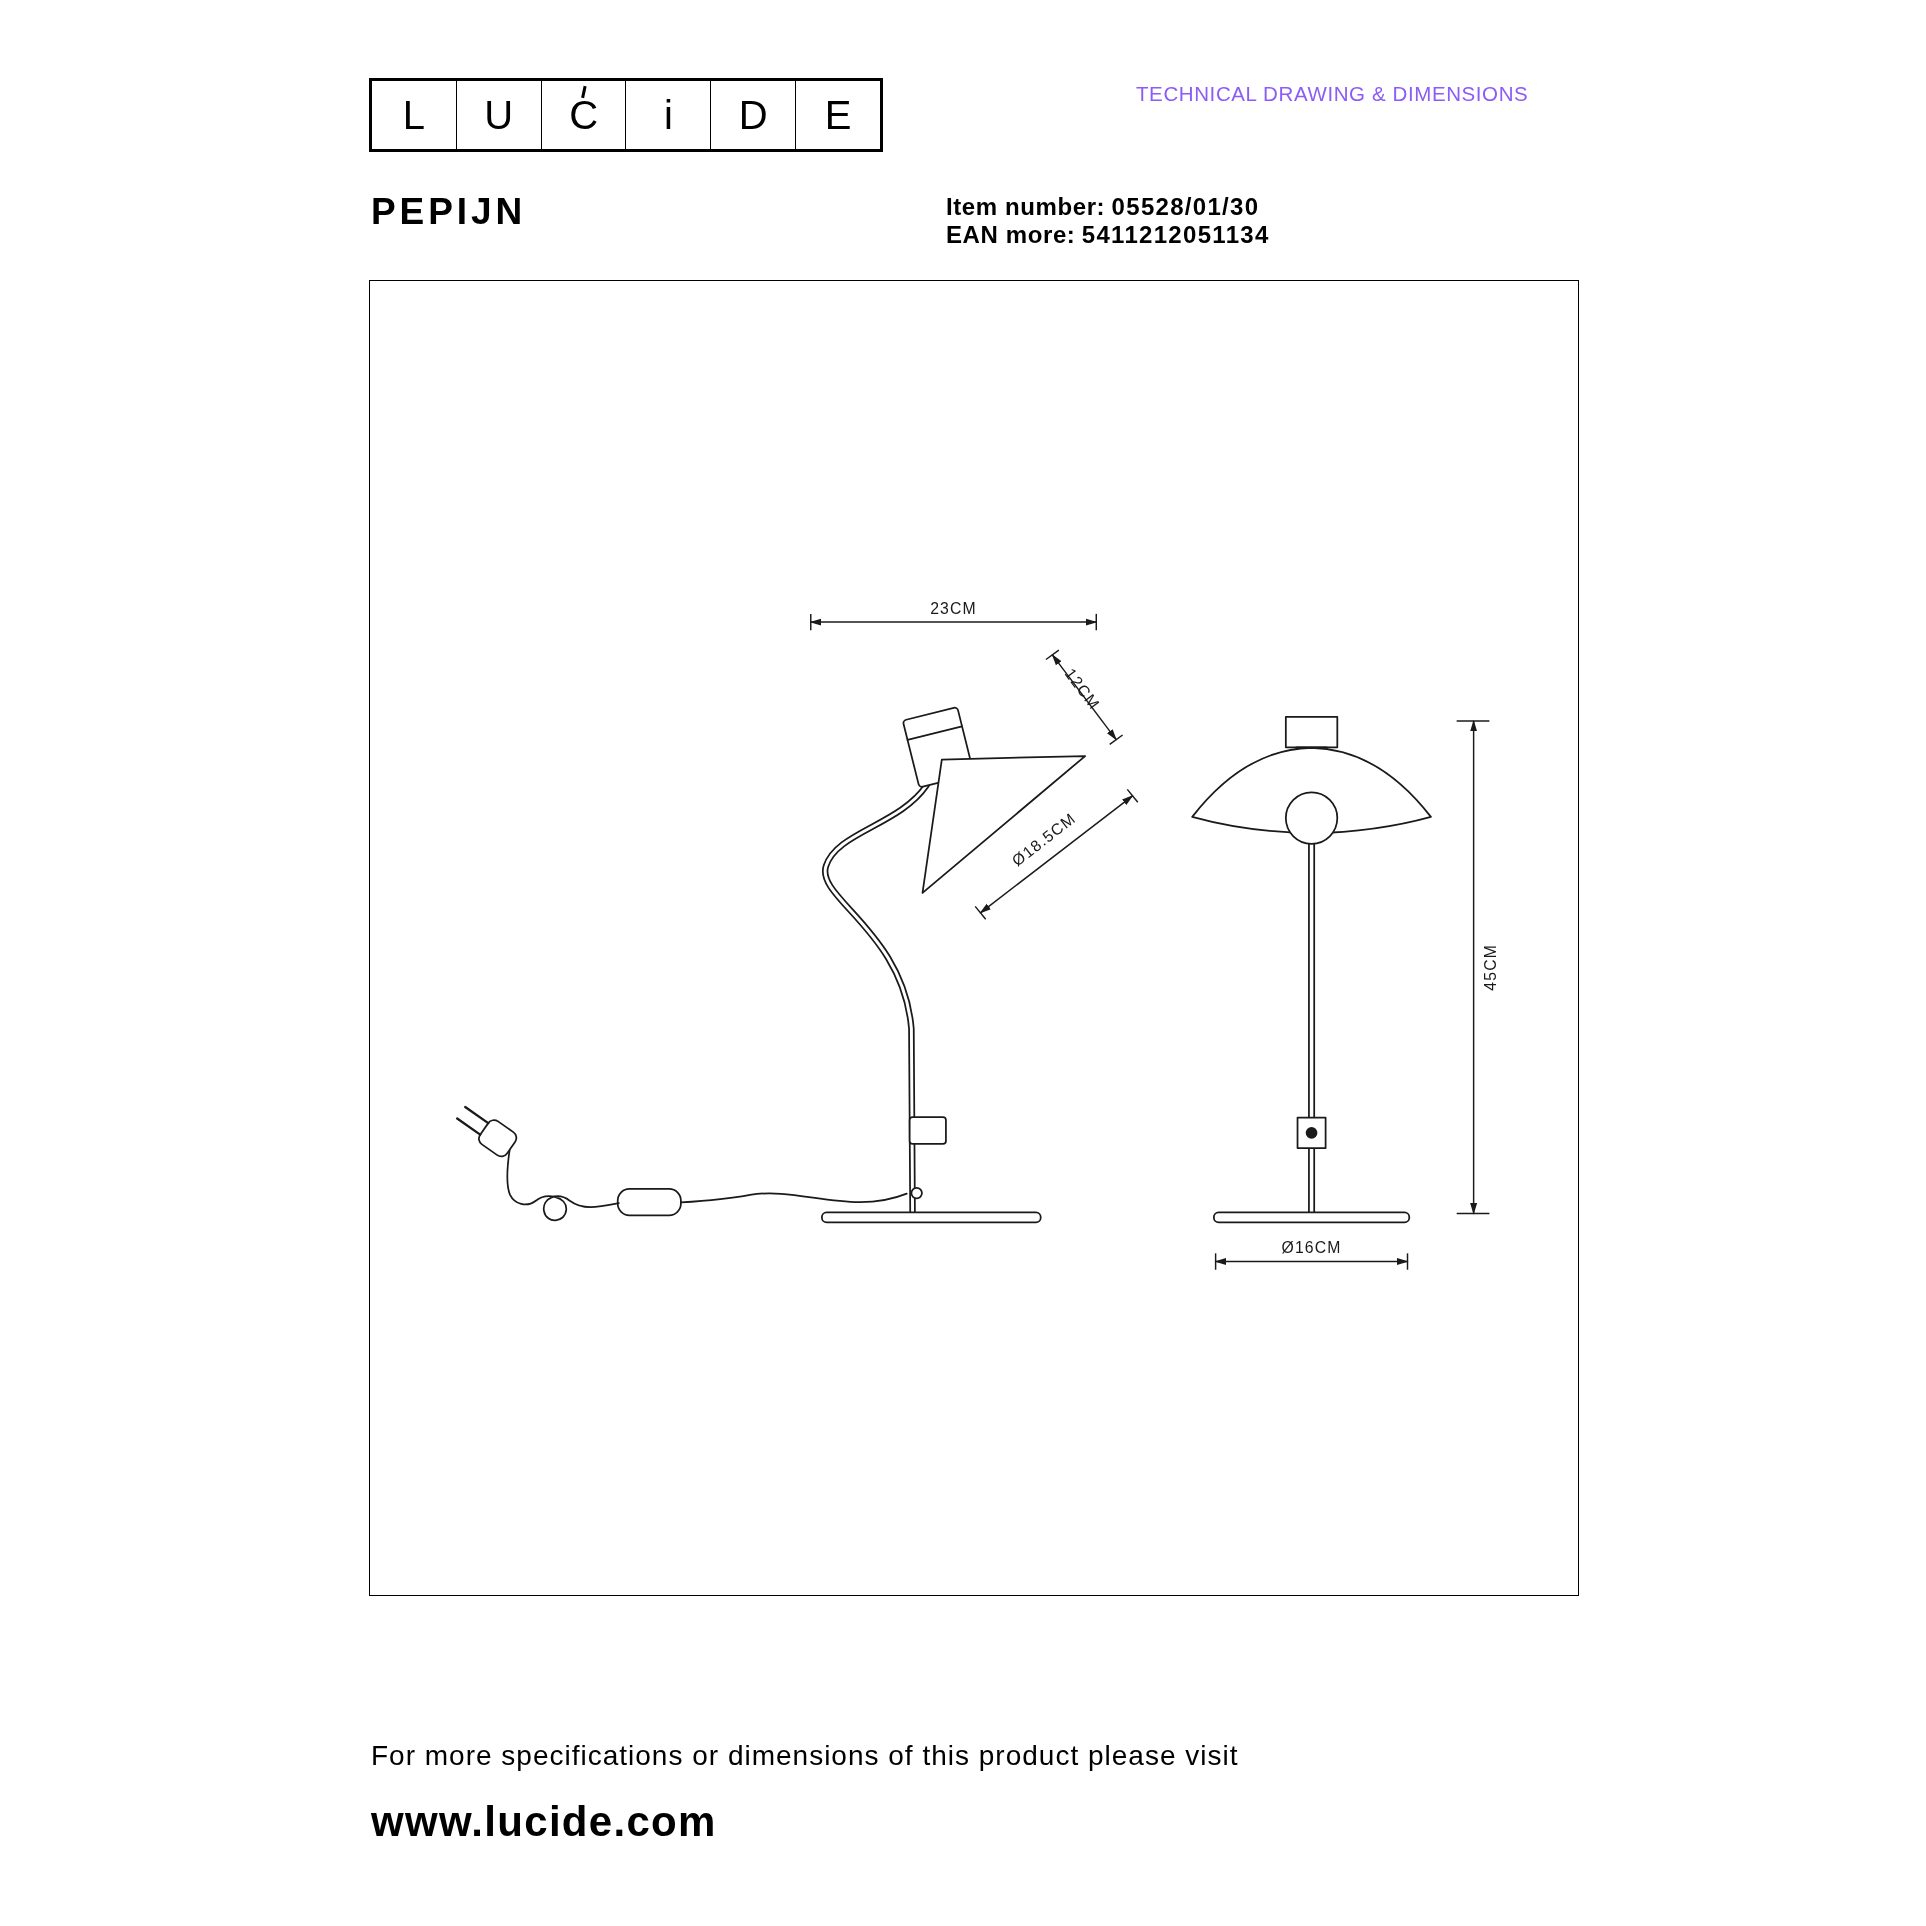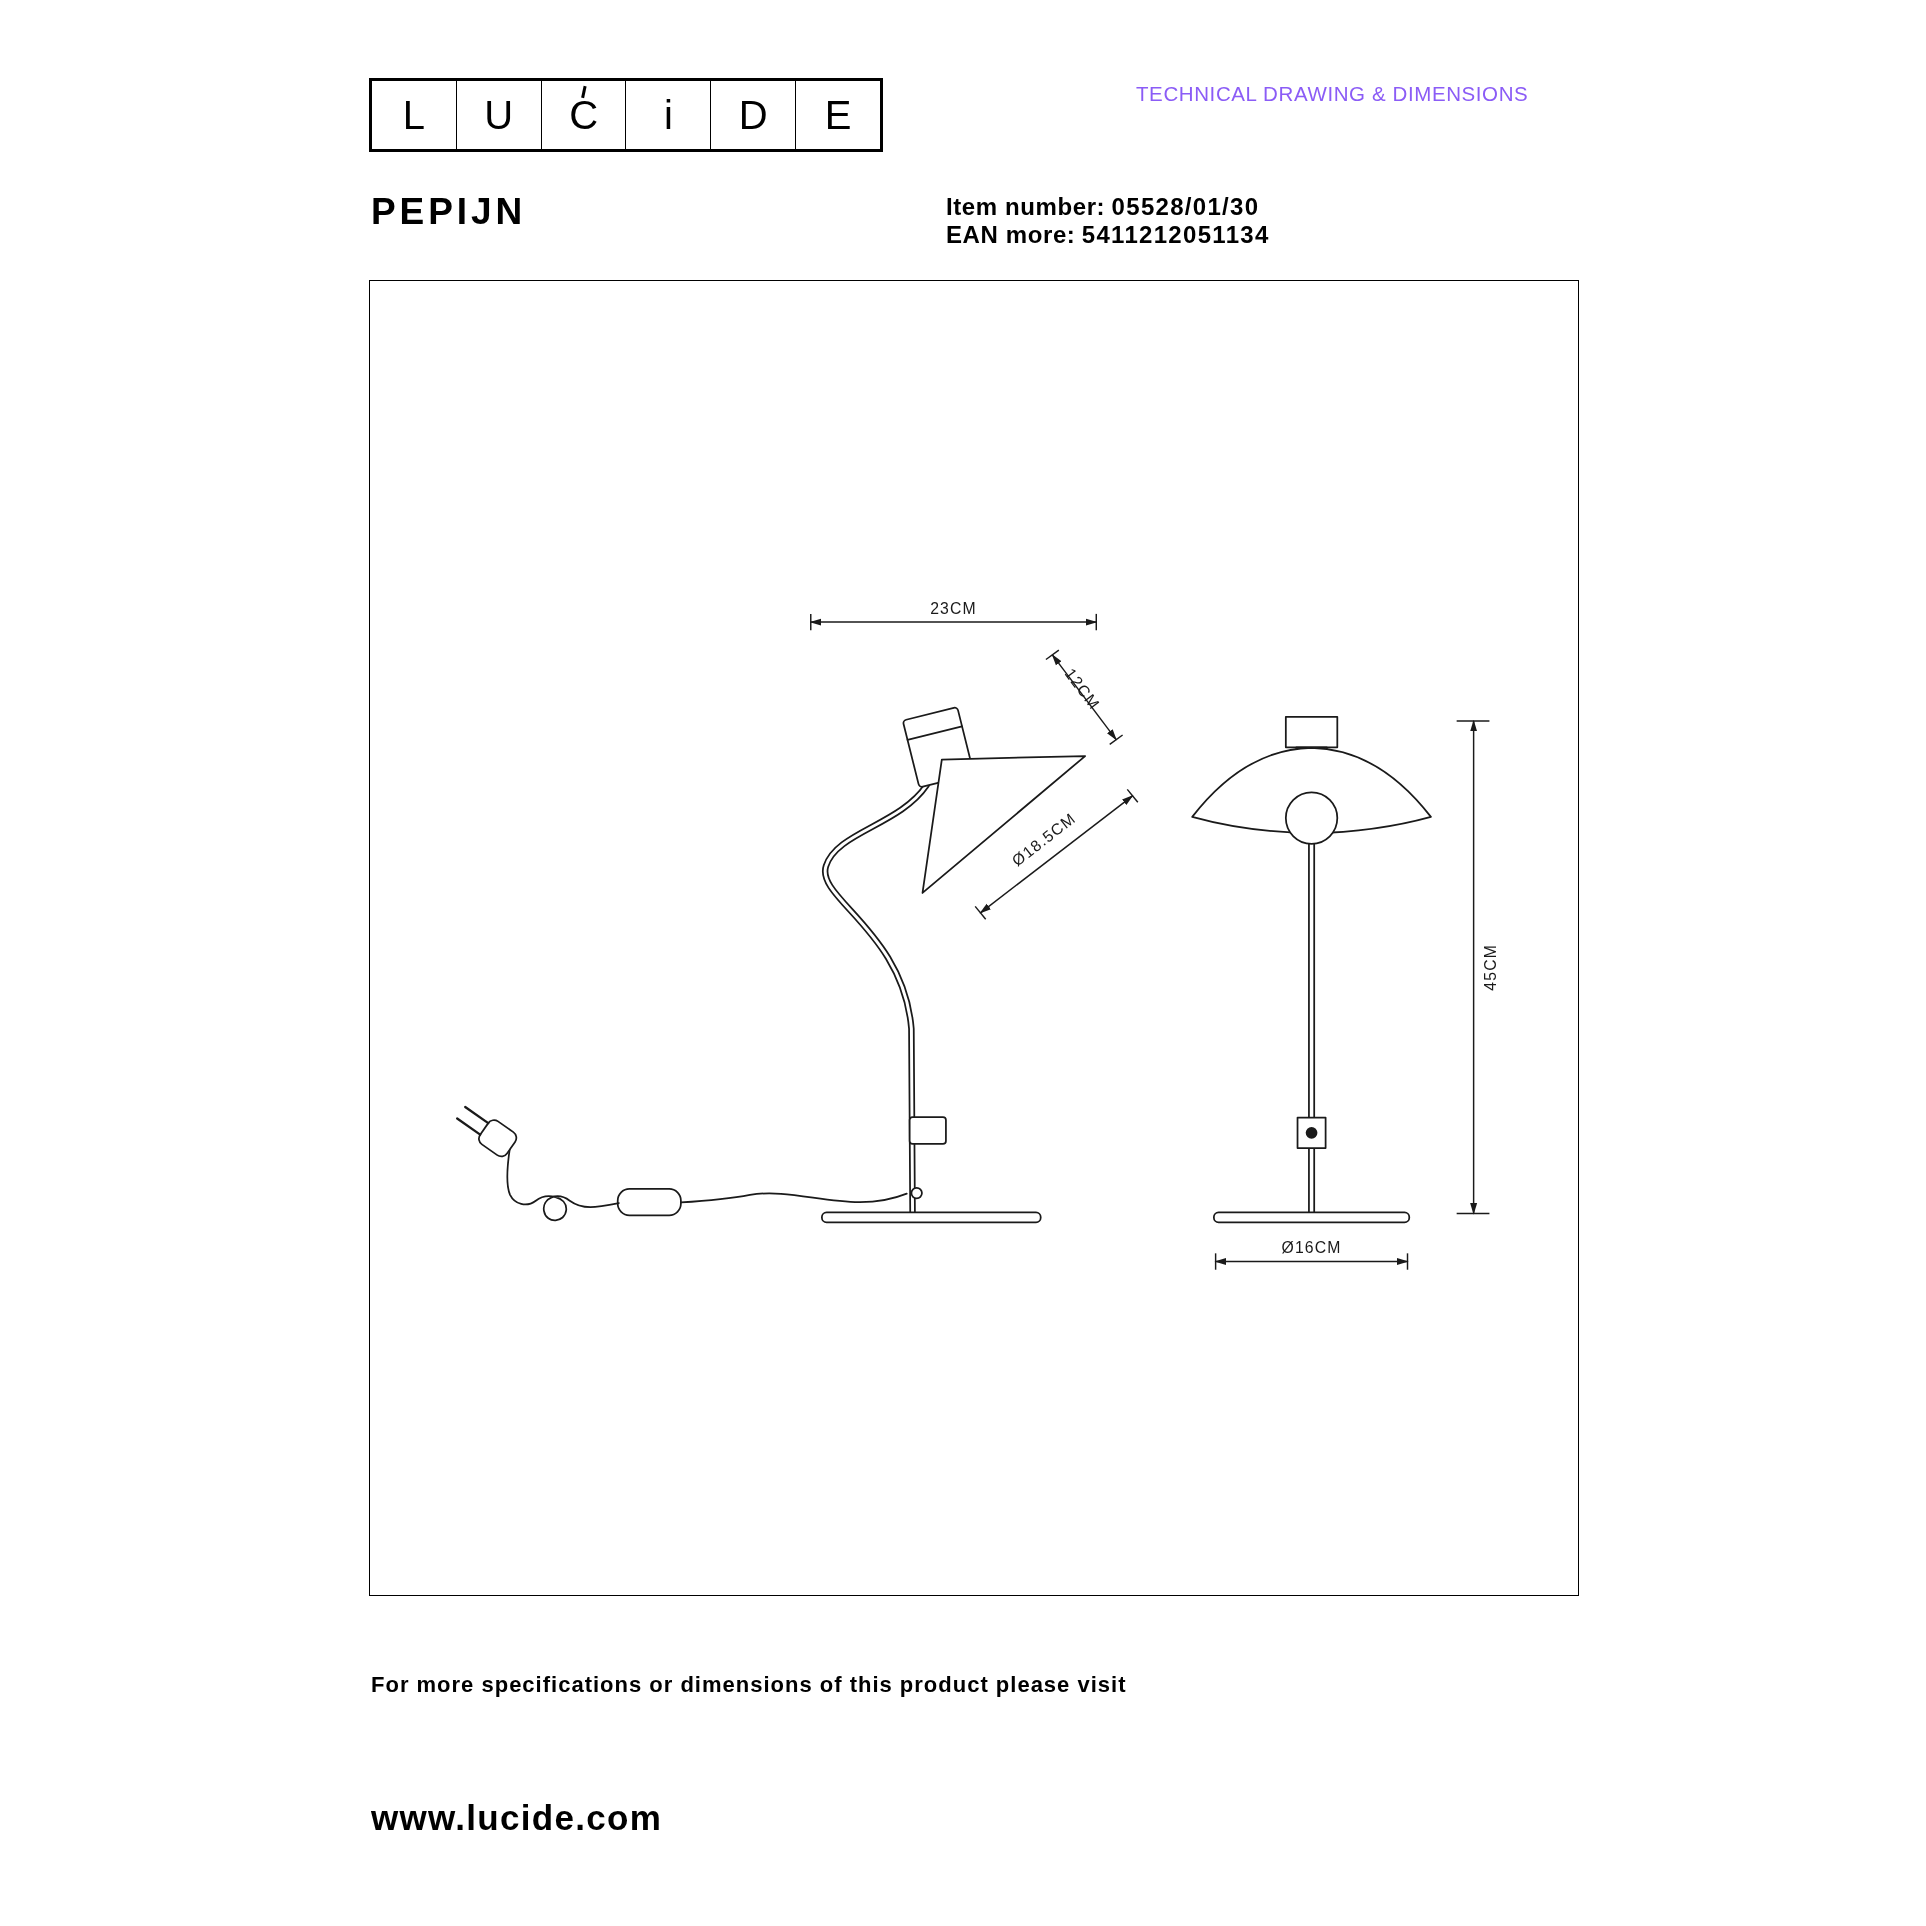--- a/index.html
+++ b/index.html
@@ -53,26 +53,26 @@
     border: 1.9px solid #000; box-sizing: border-box;
     background: #fff;
   }
   .drawing-box svg { display: block; width: 100%; height: 100%; }
   .dim-label {
     font-family: "Liberation Sans", sans-serif;
     font-size: 27px; letter-spacing: 2px; fill: #1a1a1a;
   }
   
   .footer-note {
-    position: absolute; left: 371px; top: 1672px;
-    font-size: 22px; font-weight: bold; letter-spacing: 1px;
+    position: absolute; left: 371px; top: 1740px;
+    font-size: 28px; font-weight: normal; letter-spacing: 1px;
   }
   .footer-site {
     position: absolute; left: 371px; top: 1798px;
-    font-size: 35px; font-weight: bold; letter-spacing: 1.3px; text-align: center;
+    font-size: 42px; font-weight: bold; letter-spacing: 1.3px; text-align: center;
   }
 </style>
 </head>
 <body>
 
 <div class="logo">
   <div class="logo-cell">
       <span>L</span>
     </div>
   <div class="logo-cell">

